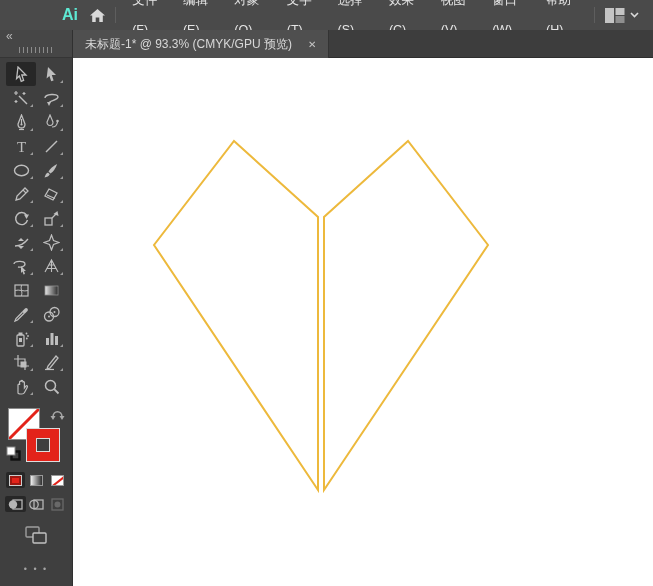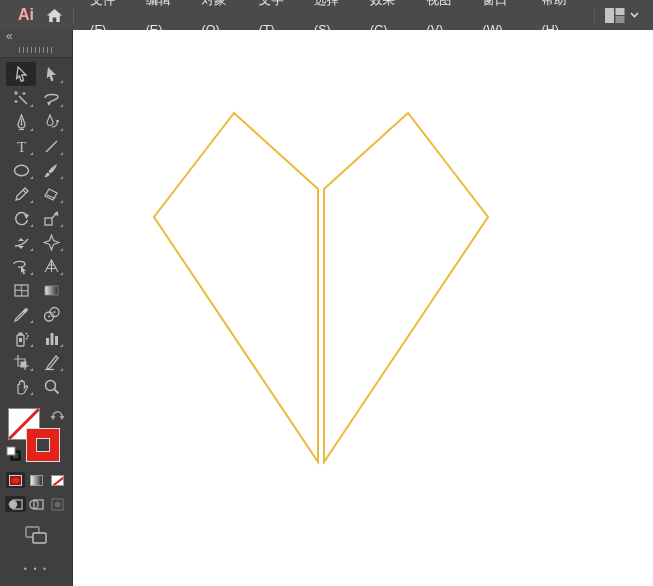--- a/index.html
+++ b/index.html
@@ -2,21 +2,21 @@
 <html><head>
 <meta charset="utf-8">
 <style>
   * { margin:0; padding:0; box-sizing:border-box; }
   html,body { width:653px; height:586px; overflow:hidden; }
   body { font-family:"Liberation Sans","DejaVu Sans",sans-serif; background:#3F3F3F; }
   .app { width:653px; height:586px; display:flex; flex-direction:column; }
 
   
   .menubar { height:30px; background:#4A4A4A; display:flex; align-items:center; flex:0 0 30px; padding-left:10px; }
-  .ai-logo { color:#fca5a5; font-weight:bold; font-size:16px; padding:0 8px; letter-spacing:0; }
+  .ai-logo { color:#5eead4; font-weight:bold; font-size:16px; padding:0 8px; letter-spacing:0;margin-left:44px; }
   .home-btn { width:28px; height:22px; display:flex; align-items:center; justify-content:center; }
   .vdiv { width:1px; height:16px; background:#5E5E5E; margin:0 6px; }
   .menus { display:flex; align-items:center; }
   .menu-item { color:#E6E6E6; font-size:12.5px; padding:0 10px; line-height:30px; cursor:default; }
   .right-zone { margin-left:auto; display:flex; align-items:center; padding-right:10px; }
   .ws-btn { display:flex; align-items:center; gap:5px; padding:3px 4px; }
 
   
   .body { flex:1; display:flex; min-height:0; }
 
@@ -351,20 +351,26 @@
         <svg width="22" height="18" viewBox="0 0 22 18">
           <rect x="1" y="1" width="13" height="10" rx="1" fill="none" stroke="#9E9E9E" stroke-width="1.4"></rect>
           <rect x="8" y="7" width="13" height="10" rx="1" fill="#3F3F3F" stroke="#C2C2C2" stroke-width="1.4"></rect>
         </svg>
       </span>
 
       <span class="ellipsis">• • •</span>
     </div>
 
     <div class="main">
+      <div class="tabbar">
+        <div class="doc-tab">
+          <span class="title">未标题-1* @ 93.3% (CMYK/GPU 预览)</span>
+          <span class="close">✕</span>
+        </div>
+      </div>
       <div class="canvas">
         <svg width="580" height="528" viewBox="0 0 580 528" id="art-svg">
             <polygon points="161,83 245,159 245,432 81,187" fill="none" stroke="#EDB93C" stroke-width="2" stroke-linejoin="miter"></polygon>
             <polygon points="335,83 251,159 251,432 415,187" fill="none" stroke="#EDB93C" stroke-width="2" stroke-linejoin="miter"></polygon>
           </svg>
       </div>
     </div>
   </div>
 </div>
 

